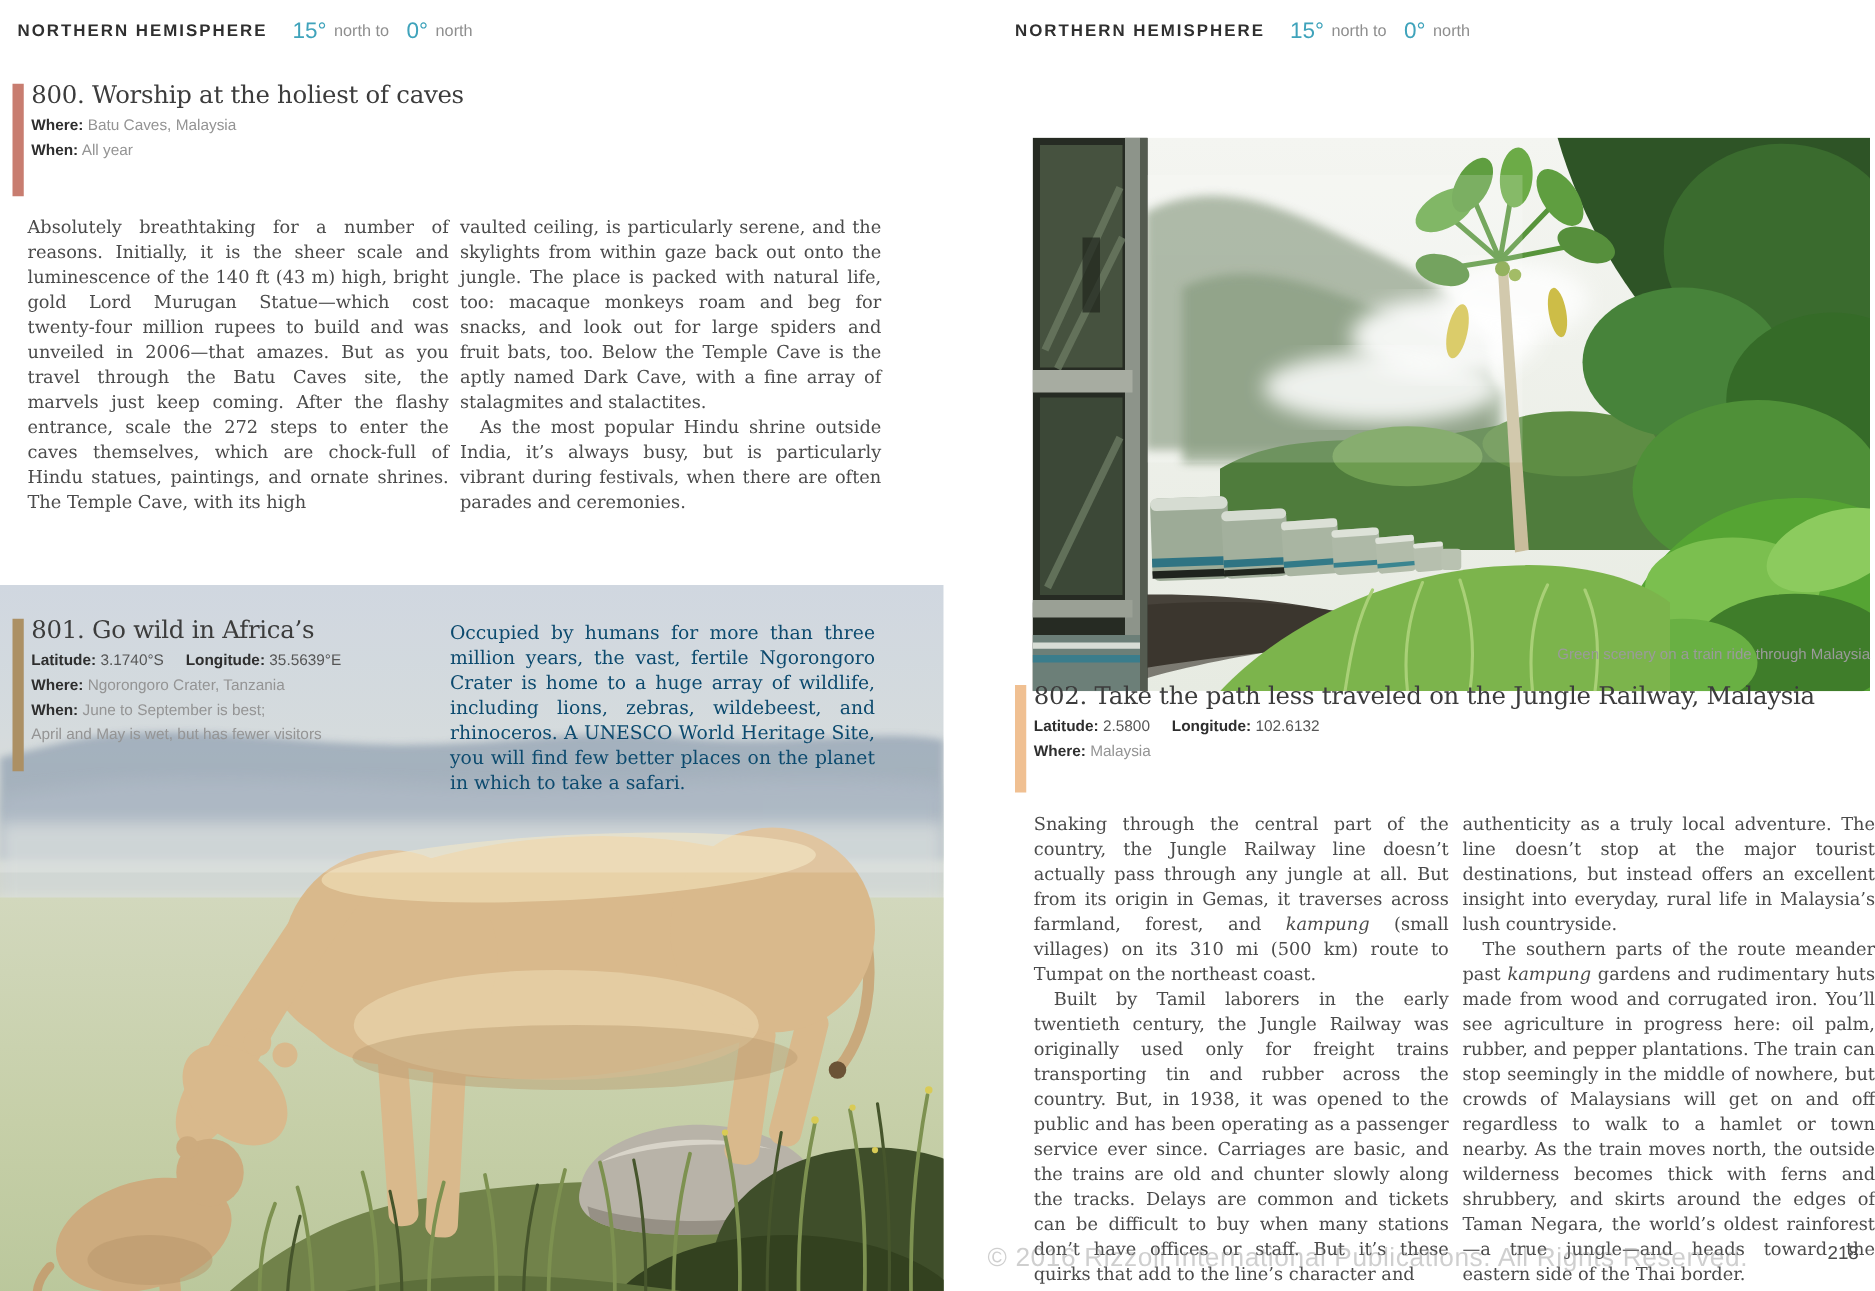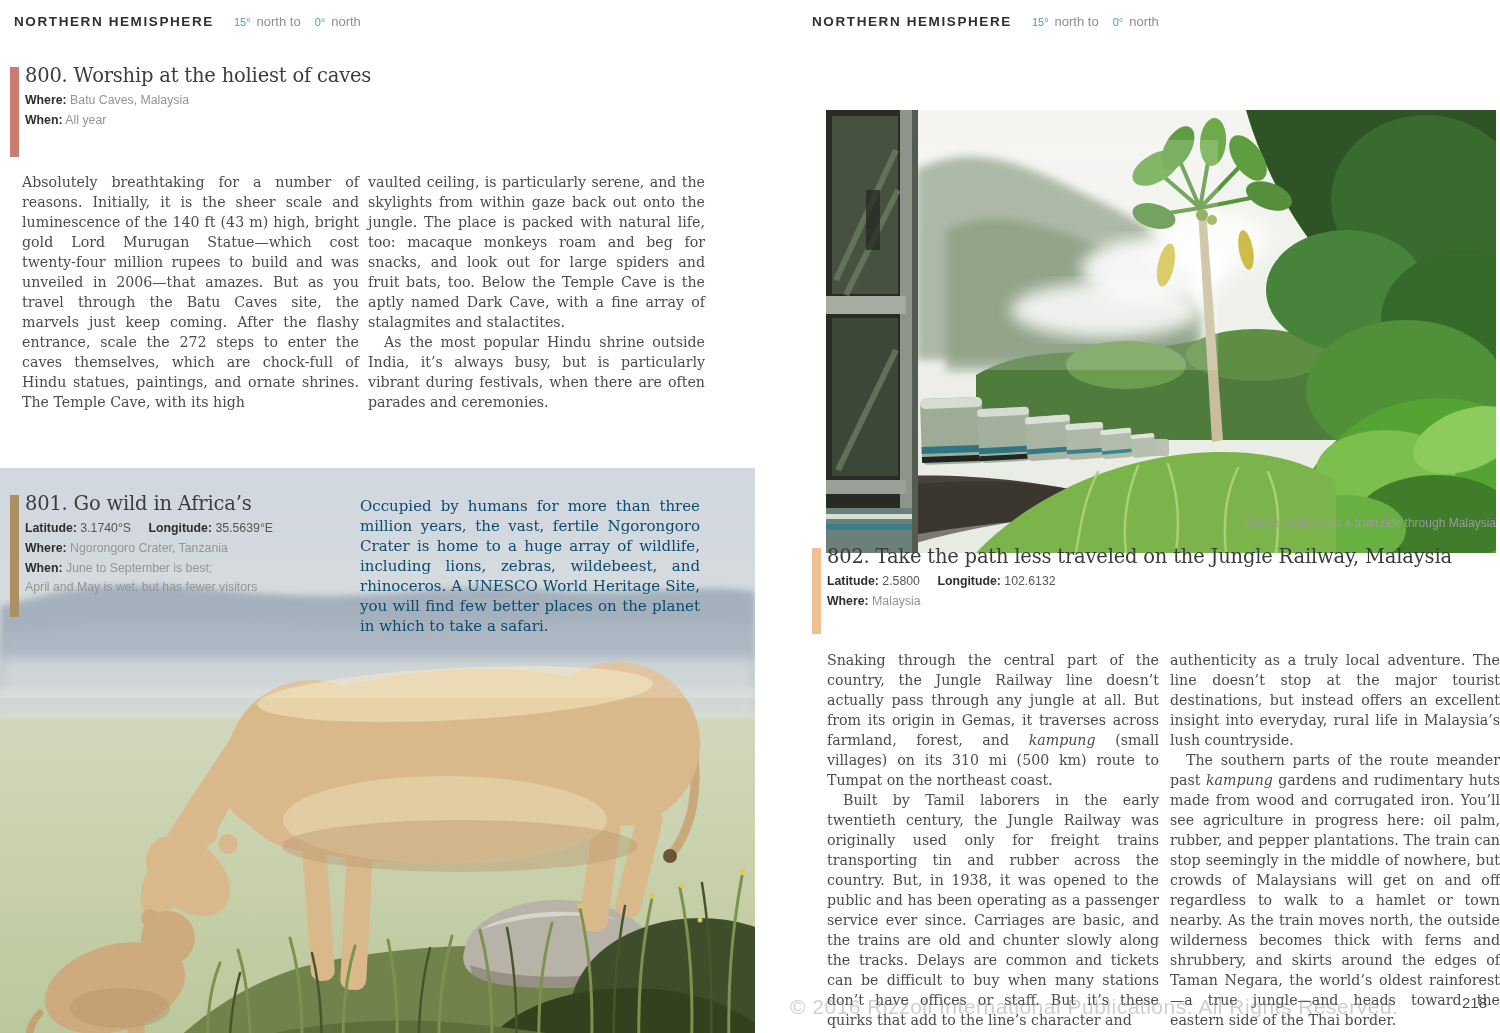--- a/index.html
+++ b/index.html
@@ -3,21 +3,21 @@
 <meta charset="utf-8">
 <style>
   html,body{margin:0;padding:0;background:#e8e8e8;}
   .sheet{position:relative;width:1500px;height:1033px;background:#ffffff;overflow:hidden;
          font-family:"Liberation Sans",sans-serif;}
   .abs{position:absolute;}
 
   
   .runhead{display:flex;align-items:center;white-space:nowrap;}
   .runhead .section{font-size:13.5px;font-weight:bold;letter-spacing:1.6px;color:#2f2f2f;}
-  .runhead .deg{font-size:11px;color:#3fa3bb;margin-left:20px;}
+  .runhead .deg{font-size:18px;color:#3fa3bb;margin-left:20px;}
   .runhead .deg.second{margin-left:14px;}
   .runhead .word{font-size:13px;color:#8e8e8e;margin-left:6px;}
 
   
   .entry{position:absolute;}
   .entry .bar{position:absolute;left:0;top:3px;width:9px;}
   .entry .content{margin-left:15px;}
   .entry-title{font-family:"DejaVu Serif","Liberation Serif",serif;font-size:19.5px;
                color:#3c3c3c;letter-spacing:-0.2px;line-height:24px;}
   .meta-line{margin-top:5px;font-size:12.3px;line-height:15px;white-space:nowrap;}

